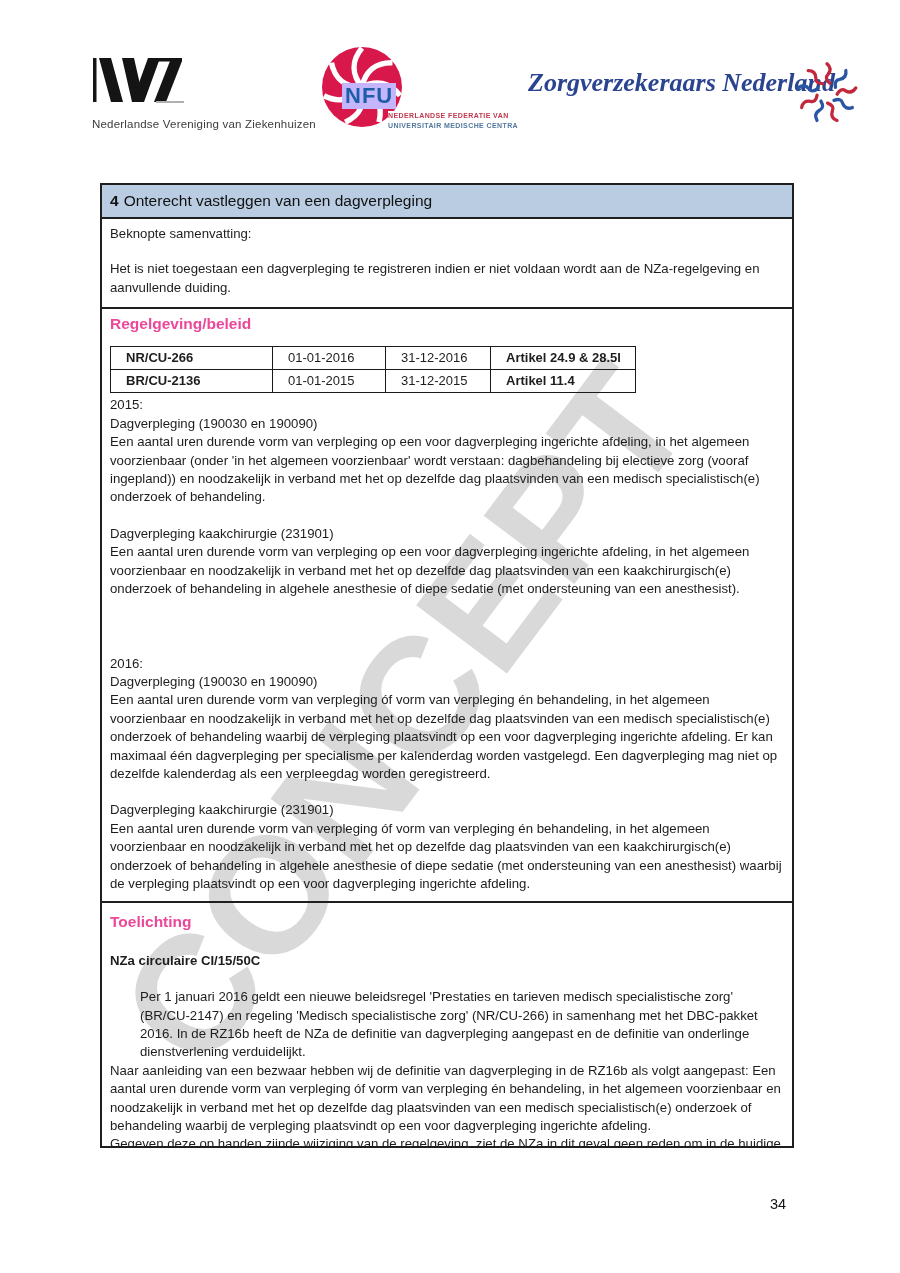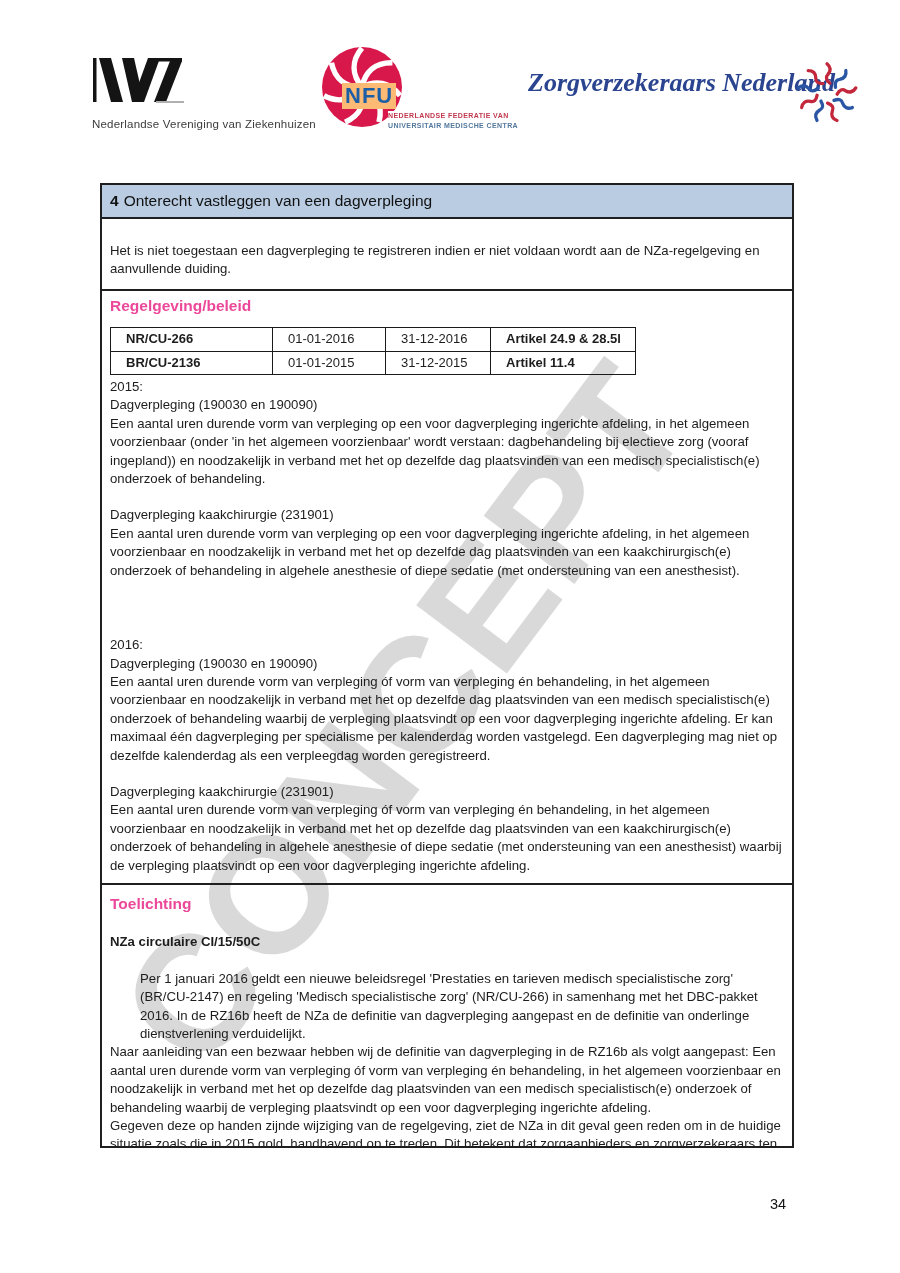--- a/index.html
+++ b/index.html
@@ -9,21 +9,21 @@
     background:#ffffff;
     color:#1d1d1d;
   }
   .page { position:relative; width:900px; height:1273px; background:#ffffff; overflow:hidden; }
 
   
   .nvz-logo { position:absolute; left:92px; top:54px; width:92px; height:52px; }
   .nvz-subtitle { position:absolute; left:92px; top:118px; font-size:11.5px; color:#3c3c3c; letter-spacing:0.2px; }
 
   .nfu-circle { position:absolute; left:320px; top:45px; width:84px; height:84px; }
-  .nfu-mark { position:absolute; left:342px; top:83px; font-size:22px; font-weight:bold; color:#1d5fa7; background:#fdba74; padding:0 3px; letter-spacing:1px; }
+  .nfu-mark { position:absolute; left:342px; top:83px; font-size:22px; font-weight:bold; color:#1d5fa7; background:#c4b5fd; padding:0 3px; letter-spacing:1px; }
   .nfu-subtitle { position:absolute; left:388px; top:111px; background:#ffffff; line-height:10px; }
   .nfu-subtitle .l1 { font-size:7px; font-weight:bold; color:#c0394e; letter-spacing:0.4px; }
   .nfu-subtitle .l2 { font-size:7px; font-weight:bold; color:#52789e; letter-spacing:0.4px; }
 
   .zn-wordmark { position:absolute; left:528px; top:68px; font-family:"Liberation Serif", serif; font-style:italic; font-weight:bold; font-size:26px; color:#2b4490; }
   .zn-logo { position:absolute; left:788px; top:46px; width:78px; height:90px; }
 
   
   .watermark {
     position:absolute; left:405px; top:715px;
@@ -147,20 +147,21 @@
   <div class="watermark">CONCEPT</div>
 
   <div class="docbox">
 
     <div class="box-header">
       <span class="title-num">4</span>
       <span>Onterecht vastleggen van een dagverpleging</span>
     </div>
 
     <div class="section section-summary">
+      <div>Beknopte samenvatting:</div>
       <p>Het is niet toegestaan een dagverpleging te registreren indien er niet voldaan wordt aan de NZa-regelgeving en aanvullende duiding.</p>
     </div>
 
     <div class="section section-regulation">
       <div class="blue-heading">Regelgeving/beleid</div>
 
       <table class="reg-table">
         <tbody>
             <tr>
           <td class="bold" style="width:162px">NR/CU-266</td>

